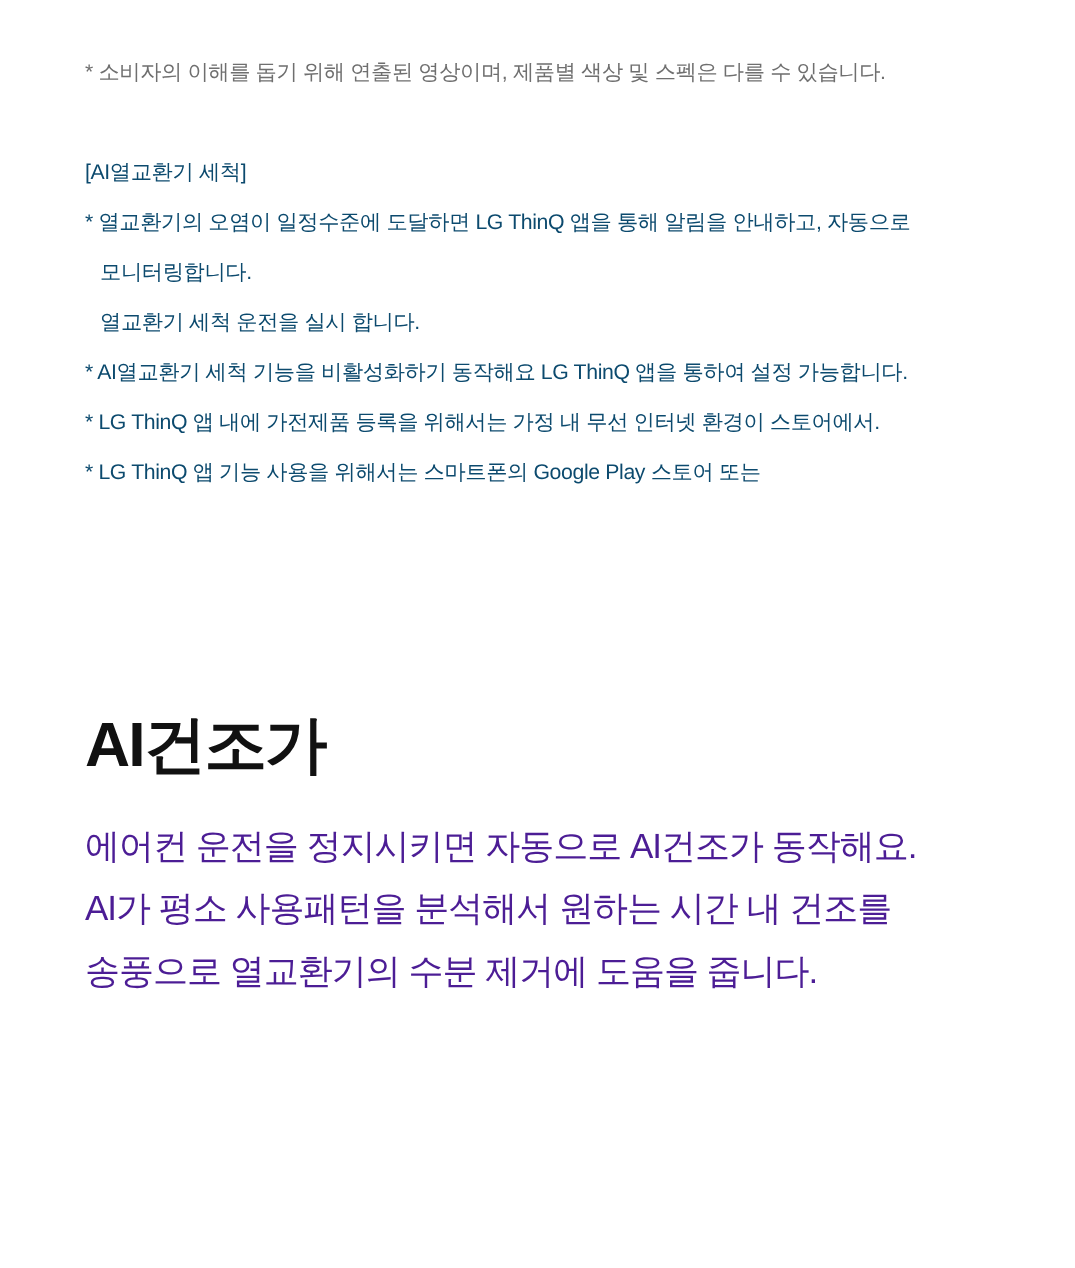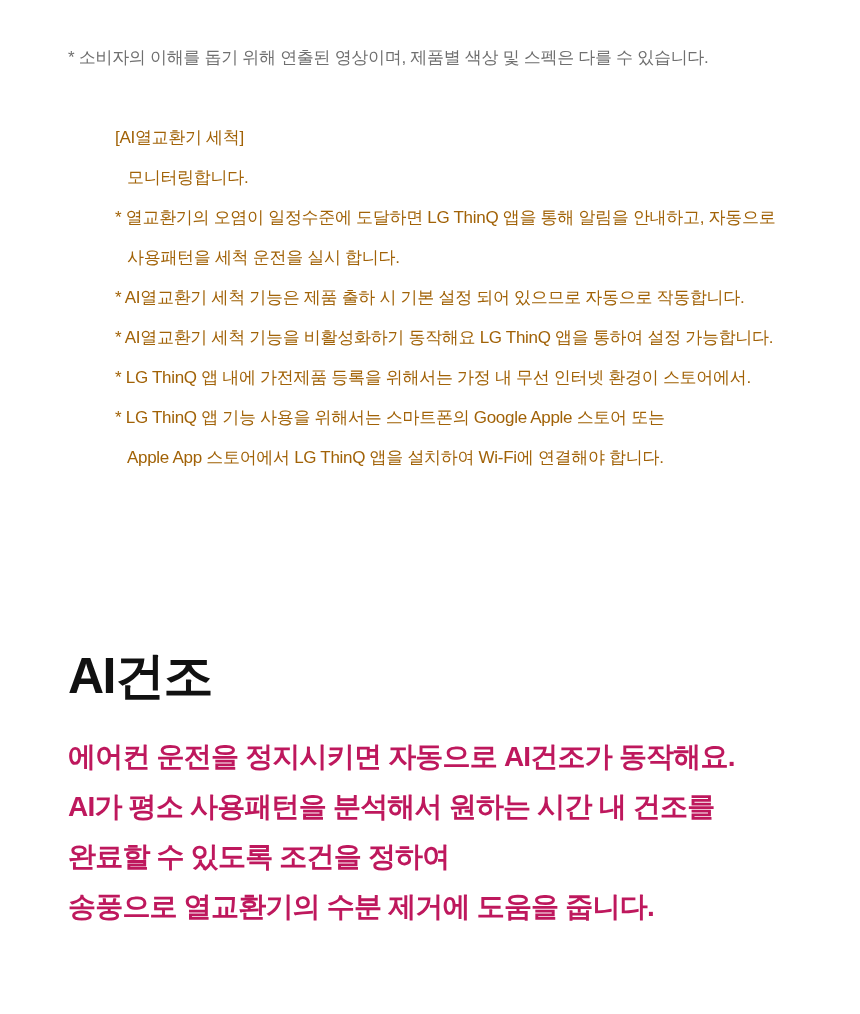--- a/index.html
+++ b/index.html
@@ -25,70 +25,65 @@
     font-size: 17px;
     line-height: 40px;
     letter-spacing: -0.3px;
     color: #6f6f6f;
   }
   .notes {
     margin-top: 40px;
     font-size: 17px;
     line-height: 40px;
     letter-spacing: -0.3px;
-    color: #a16207;
-    margin-left: 47px;
+    color: #0c4a6e;
   }
   .note-line {
     white-space: nowrap;
   }
   .note-line.indent {
     padding-left: 12px;
   }
   .feature-heading {
     margin: 168px 0 0 0;
     font-size: 50px;
     line-height: 60px;
     font-weight: 700;
     letter-spacing: -1.5px;
     color: #111111;
   }
   .feature-desc {
     margin-top: 26px;
     font-size: 28px;
     line-height: 50px;
     letter-spacing: -0.8px;
-    color: #be185d;
-    font-weight: bold;
+    color: #4c1d95;
   }
   .desc-line {
     white-space: nowrap;
   }
 </style>
 </head>
 <body>
 
 <div class="page">
 
   <p class="disclaimer">* 소비자의 이해를 돕기 위해 연출된 영상이며, 제품별 색상 및 스펙은 다를 수 있습니다.</p>
 
   <div class="notes">
     <div class="note-line">[AI열교환기 세척]</div>
+    <div class="note-line">* 열교환기의 오염이 일정수준에 도달하면 LG ThinQ 앱을 통해 알림을 안내하고, 자동으로</div>
     <div class="note-line indent">모니터링합니다.</div>
-    <div class="note-line">* 열교환기의 오염이 일정수준에 도달하면 LG ThinQ 앱을 통해 알림을 안내하고, 자동으로</div>
-    <div class="note-line indent">사용패턴을 세척 운전을 실시 합니다.</div>
-    <div class="note-line">* AI열교환기 세척 기능은 제품 출하 시 기본 설정 되어 있으므로 자동으로 작동합니다.</div>
+    <div class="note-line indent">열교환기 세척 운전을 실시 합니다.</div>
     <div class="note-line">* AI열교환기 세척 기능을 비활성화하기 동작해요 LG ThinQ 앱을 통하여 설정 가능합니다.</div>
     <div class="note-line">* LG ThinQ 앱 내에 가전제품 등록을 위해서는 가정 내 무선 인터넷 환경이 스토어에서.</div>
-    <div class="note-line">* LG ThinQ 앱 기능 사용을 위해서는 스마트폰의 Google Apple 스토어 또는</div>
-    <div class="note-line indent">Apple App 스토어에서 LG ThinQ 앱을 설치하여 Wi-Fi에 연결해야 합니다.</div>
+    <div class="note-line">* LG ThinQ 앱 기능 사용을 위해서는 스마트폰의 Google Play 스토어 또는</div>
   </div>
 
-  <h1 class="feature-heading">AI건조</h1>
+  <h1 class="feature-heading">AI건조가</h1>
 
   <div class="feature-desc">
     <div class="desc-line">에어컨 운전을 정지시키면 자동으로 AI건조가 동작해요.</div>
     <div class="desc-line">AI가 평소 사용패턴을 분석해서 원하는 시간 내 건조를</div>
-    <div class="desc-line">완료할 수 있도록 조건을 정하여</div>
     <div class="desc-line">송풍으로 열교환기의 수분 제거에 도움을 줍니다.</div>
   </div>
 
 </div>
 
 </body></html>

